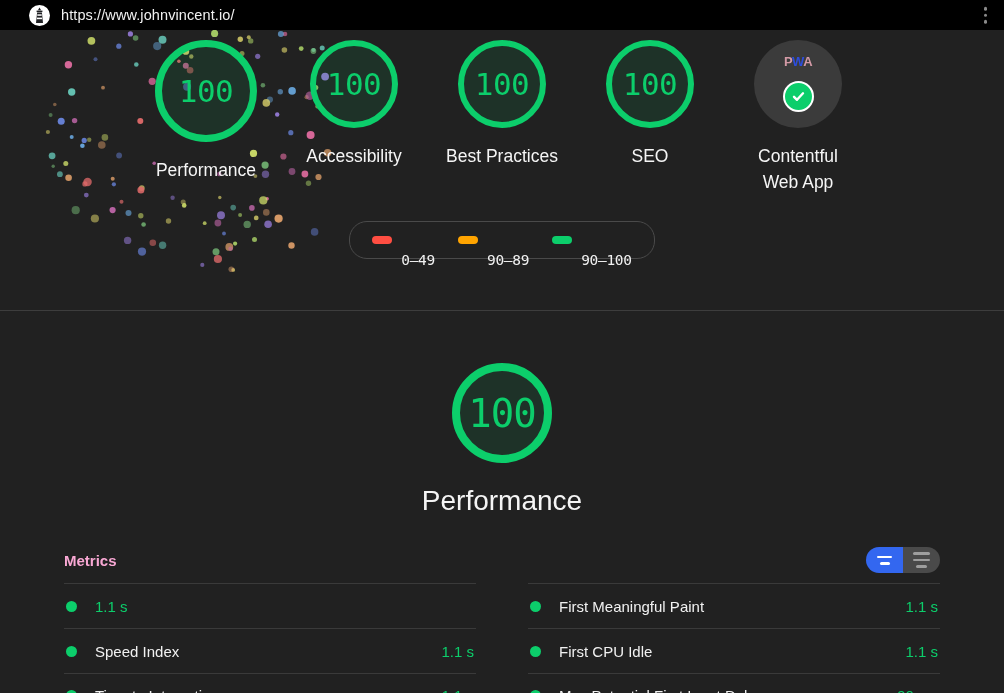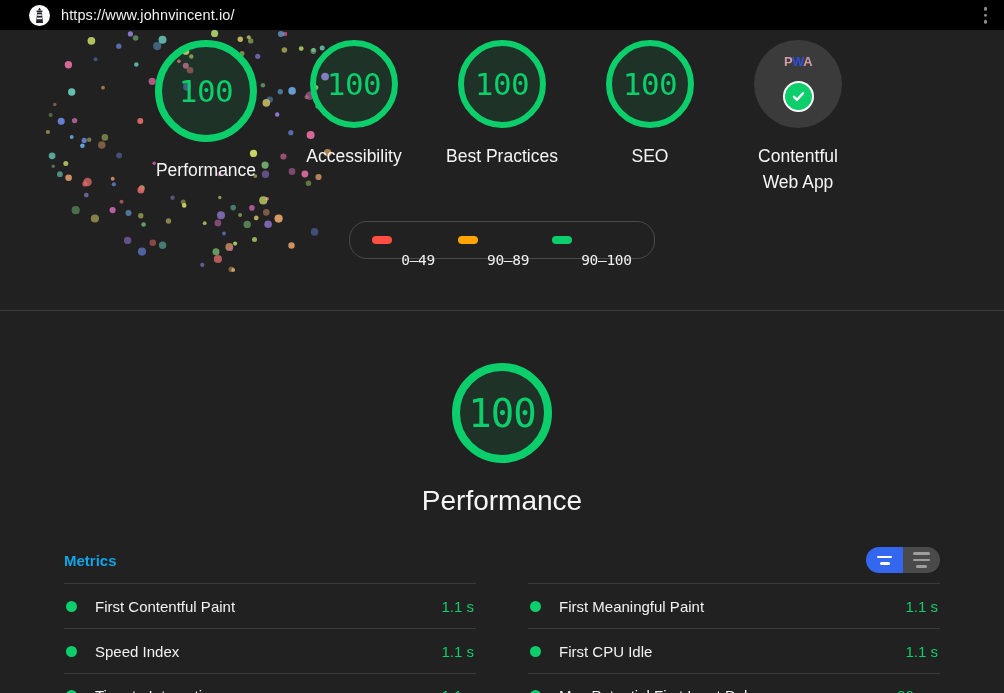--- a/index.html
+++ b/index.html
@@ -207,21 +207,21 @@
   #metrics-header {
     margin-top: 28px;
     padding: 0 64px 0 64px;
     display: flex;
     align-items: center;
     justify-content: space-between;
     position: relative;
     height: 30px;
   }
   #metrics-title {
-    color: #0ea5e9;
+    color: #f9a8d4;
     font-size: 15px;
     font-weight: bold;
   }
   #view-toggle {
     display: flex;
     border-radius: 16px;
     overflow: hidden;
     height: 26px;
   }
   .toggle-btn {
@@ -507,21 +507,20 @@
           <span class="bar" style="width:11px"></span>
         </div>
       </div>
     </div>
 
     <div id="metrics-grid">
 
       <div class="metrics-col">
         <div class="metric-row">
           <span class="metric-dot"></span>
-          <span class="metric-name">First Contentful Paint</span>
           <span class="metric-value">1.1 s</span>
         </div>
         <div class="metric-row">
           <span class="metric-dot"></span>
           <span class="metric-name">Speed Index</span>
           <span class="metric-value">1.1 s</span>
         </div>
         <div class="metric-row">
           <span class="metric-dot"></span>
           <span class="metric-name">Time to Interactive</span>

